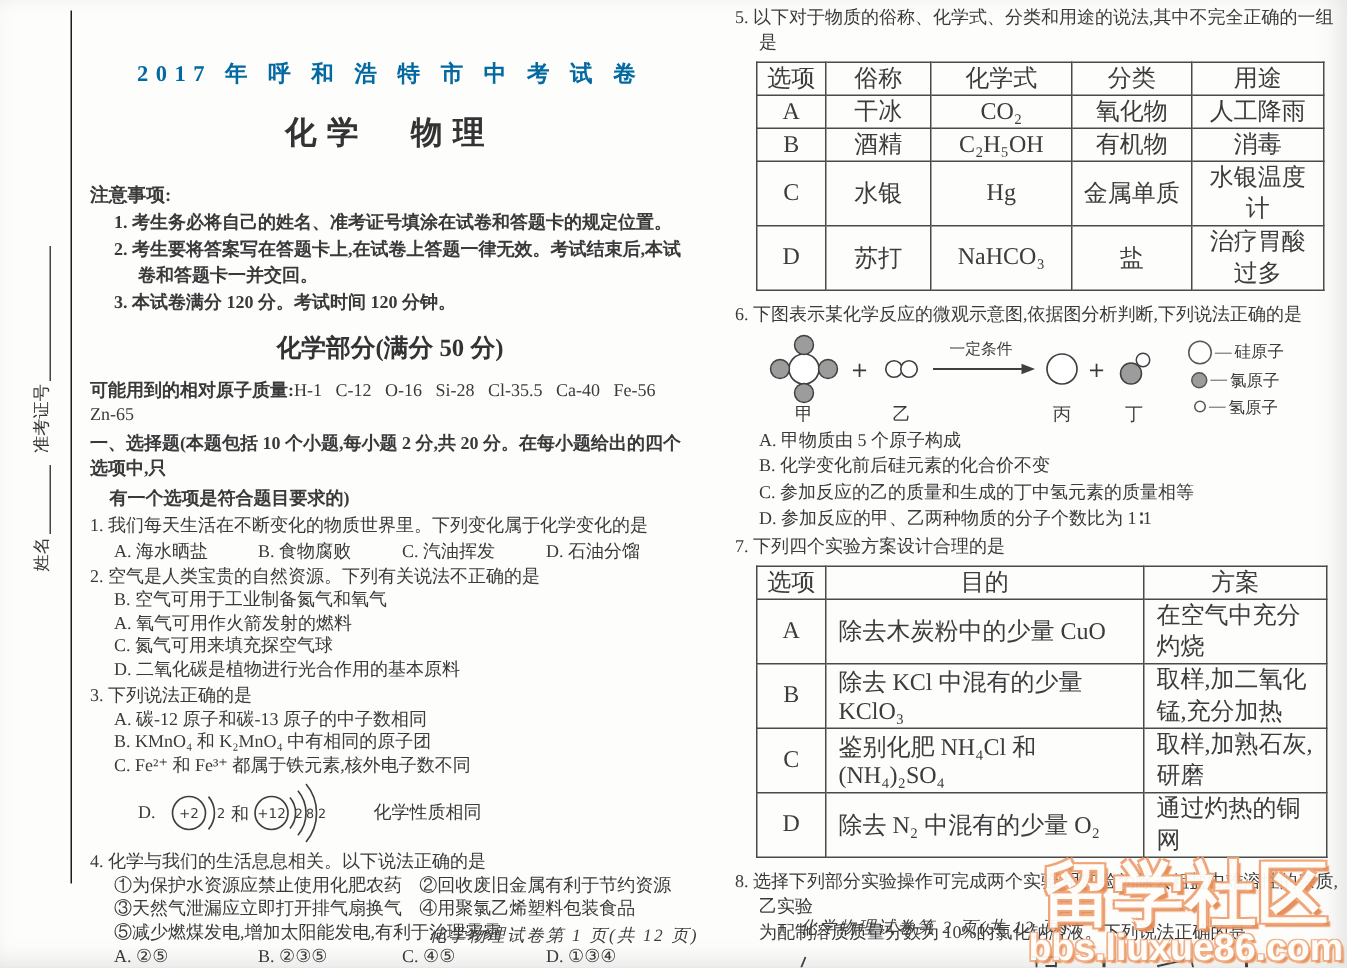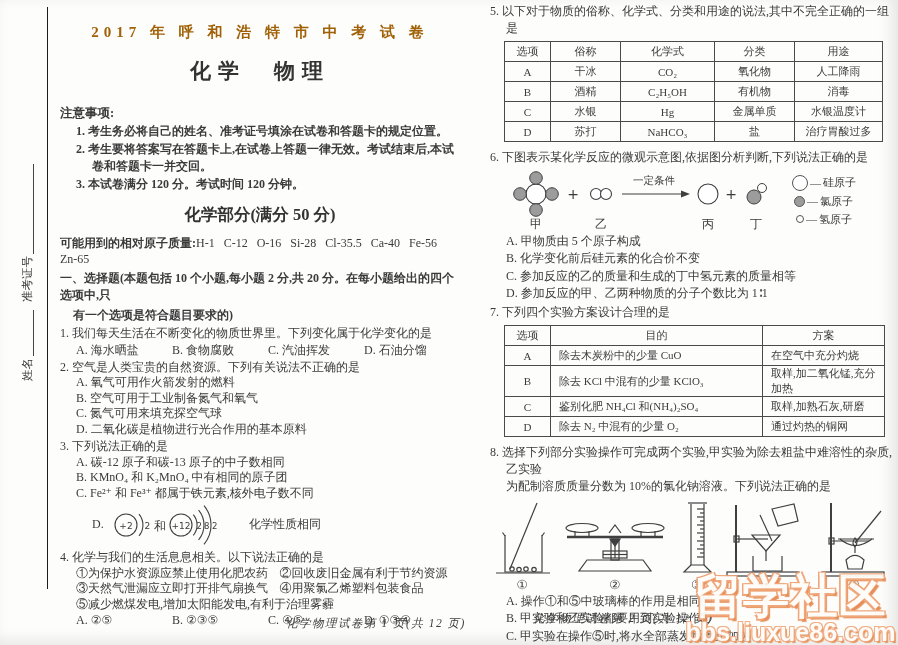--- a/index.html
+++ b/index.html
@@ -17,21 +17,21 @@
     transform:rotate(-90deg); display:flex; align-items:flex-end;
     font-size:11.5px; color:#333; white-space:nowrap;
   }
   .blank-short{ display:inline-block; width:46px; border-bottom:1px solid #444; height:11px; margin:0 8px 1px 2px; }
   .blank-long{ display:inline-block; width:90px; border-bottom:1px solid #444; height:11px; margin:0 0 1px 2px; }
 
   
   .page-left{ position:absolute; left:60px; top:0; width:400px; }
   .page-right{ position:absolute; left:490px; top:2px; width:405px; }
 
-  .title{ margin-top:23px; text-align:center; font-size:15px; font-weight:bold; letter-spacing:5px; color:#a16207; }
+  .title{ margin-top:40px; text-align:center; font-size:15px; font-weight:bold; letter-spacing:5px; color:#0369a1; }
   .subject{ margin-top:15px; text-align:center; font-size:21px; font-weight:bold; letter-spacing:7px; color:#333; }
   .notes{ margin-top:19px; font-weight:bold; }
   .notes-heading{ font-size:12.5px; line-height:18px; }
   .note{ padding-left:32px; text-indent:-16px; line-height:17px; margin-top:1px; }
   .section-title{ margin-top:11px; text-align:center; font-size:16.5px; font-weight:bold; color:#333; }
   .atomic{ margin-top:9px; white-space:pre-wrap; line-height:16px; }
   .atomic .lbl{ font-weight:bold; }
   .intro{ font-weight:bold; line-height:17px; margin-top:3px; }
   .intro2{ padding-left:13px; }
 
@@ -46,21 +46,21 @@
   .stmt-row .stmt2{ width:47%; }
 
   
   .optD-row{ display:flex; align-items:center; padding-left:16px; height:47px; }
   .optD-label{ width:17px; flex:none; }
   .atom-svg{ flex:none; }
   svg text{ fill:#3a3a3a; font-family:"DejaVu Sans",sans-serif; }
   .optD-tail{ margin-left:16px; }
 
   
-  table{ border-collapse:collapse; margin:5px 0 7px 14px; text-align:center; font-size:11px; color:#3c3c3c; }
+  table{ border-collapse:collapse; margin:5px 0 7px 14px; text-align:center; font-size:16px; color:#3c3c3c; }
   th,td{ border:1px solid #4a4a4a; height:20px; padding:0 4px; font-weight:normal; }
   .t5 col.c0{width:46px}.t5 col.c1{width:70px}.t5 col.c2{width:94px}.t5 col.c3{width:80px}.t5 col.c4{width:88px}
   .t7 col.c0{width:46px}.t7 col.c1{width:212px}.t7 col.c2{width:122px}
   .t7 td.al{ text-align:left; padding-left:8px; }
 
   
   .q6-diagram{ display:flex; align-items:flex-start; margin:2px 0 1px 10px; }
   .legend{ font-size:11px; margin-top:4px; margin-left:2px; }
   .legend-row{ display:flex; align-items:center; margin:3px 0; gap:2px; }
   .sym{ flex:none; border:1px solid #555; border-radius:50%; background:#fff; }
@@ -130,22 +130,22 @@
         <span class="opt">A. 海水晒盐</span>
         <span class="opt">B. 食物腐败</span>
         <span class="opt">C. 汽油挥发</span>
         <span class="opt">D. 石油分馏</span>
       </div>
     </div>
 
     <div class="q">
       <div class="qstem"><span>2.</span> <span>空气是人类宝贵的自然资源。下列有关说法不正确的是</span></div>
       <div class="opts-col">
+        <div class="opt-line">B. 空气可用于工业制备氮气和氧气</div>
         <div class="opt-line">A. 氧气可用作火箭发射的燃料</div>
-        <div class="opt-line">B. 空气可用于工业制备氮气和氧气</div>
         <div class="opt-line">C. 氮气可用来填充探空气球</div>
         <div class="opt-line">D. 二氧化碳是植物进行光合作用的基本原料</div>
       </div>
     </div>
 
     <div class="q">
       <div class="qstem"><span>3.</span> <span>下列说法正确的是</span></div>
       <div class="opts-col">
         <div class="opt-line">A. 碳-12 原子和碳-13 原子的中子数相同</div>
         <div class="opt-line">B. KMnO₄ 和 K₂MnO₄ 中有相同的原子团</div>

